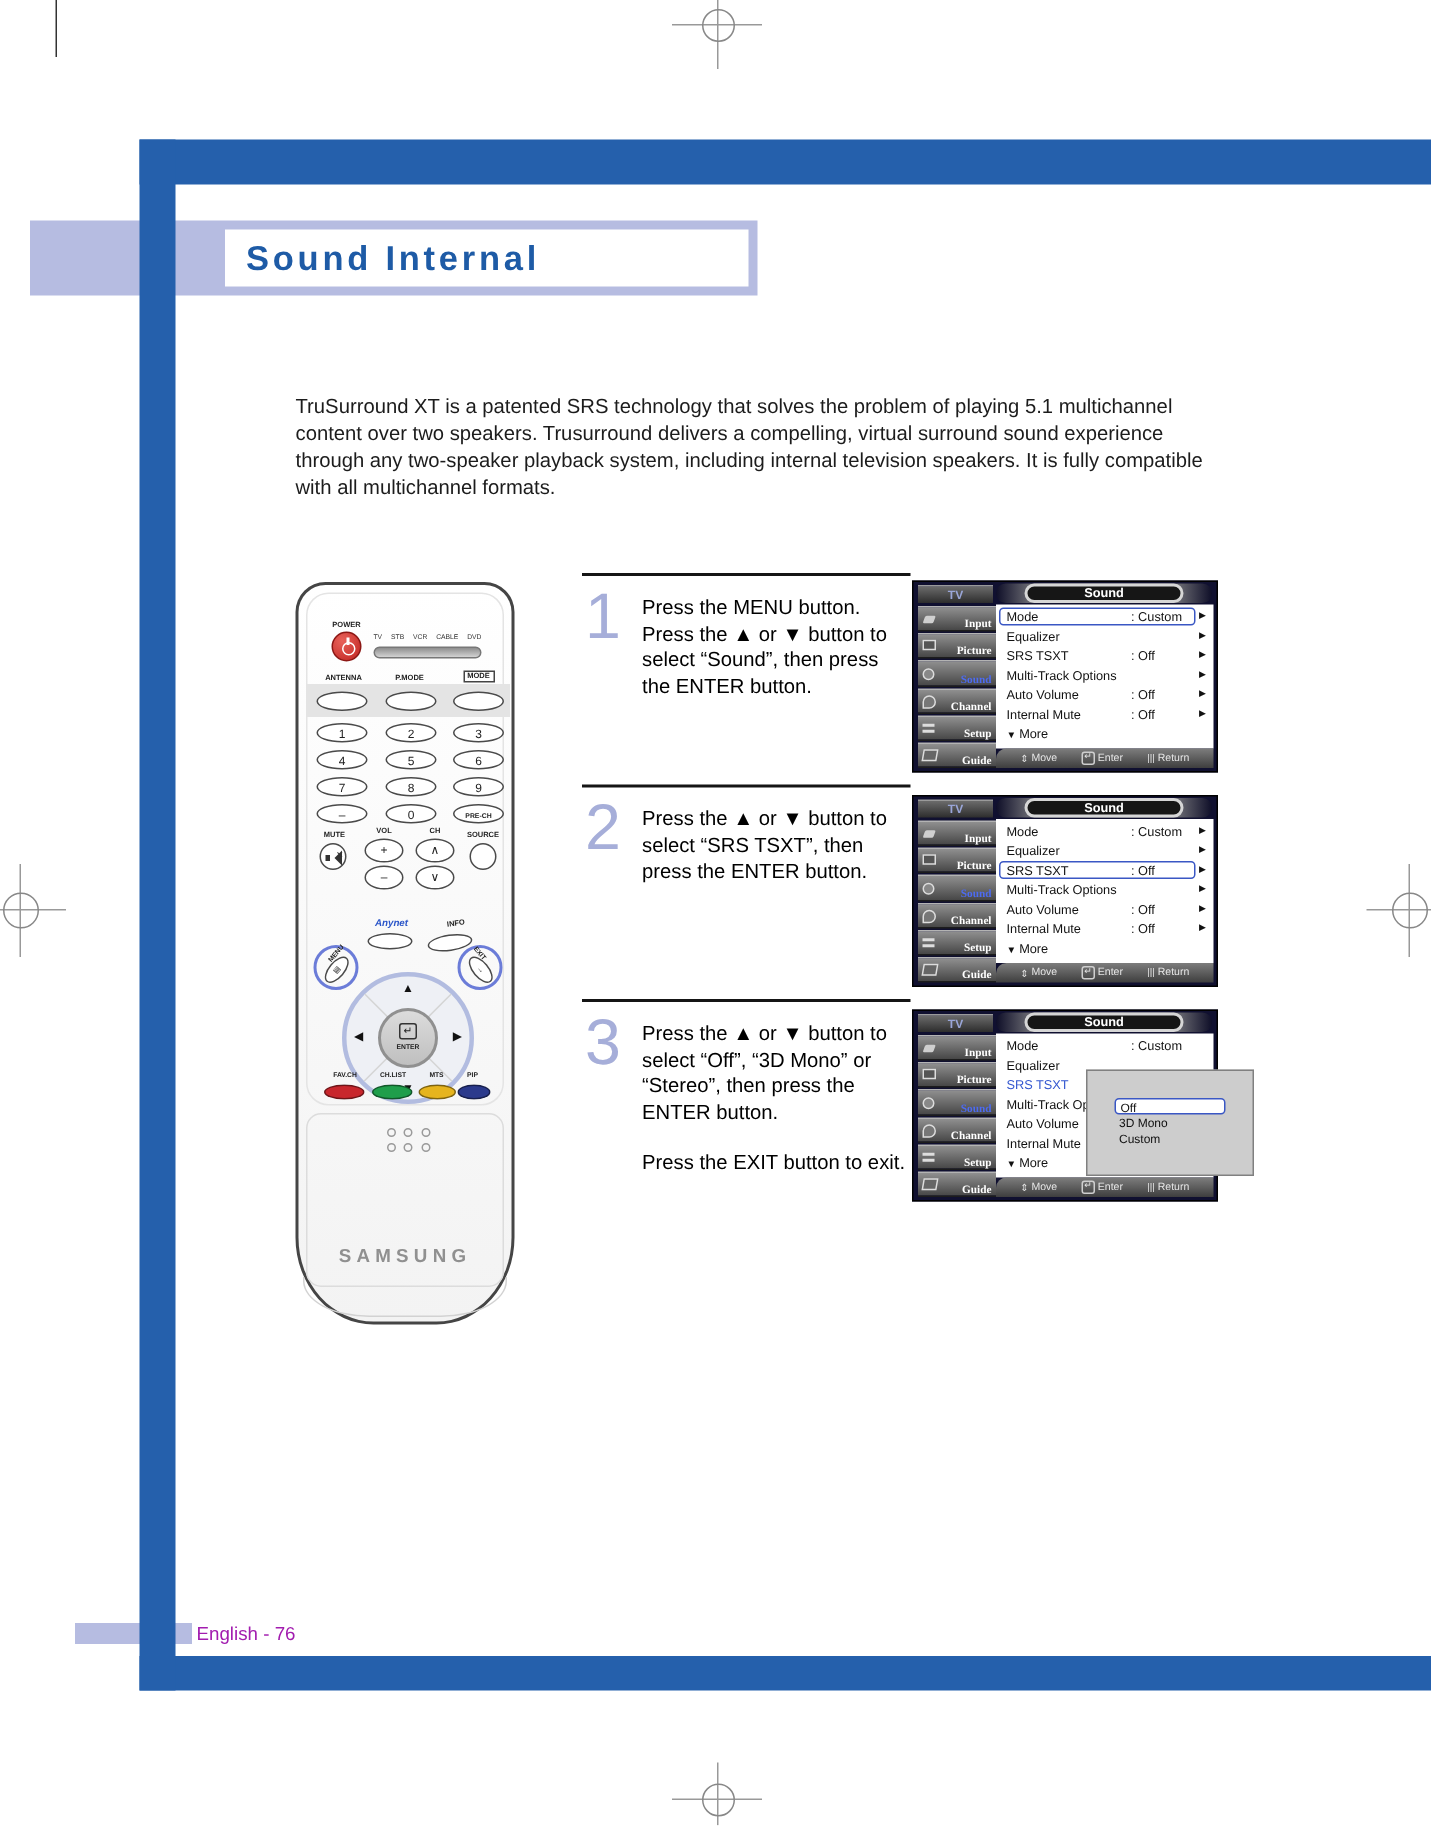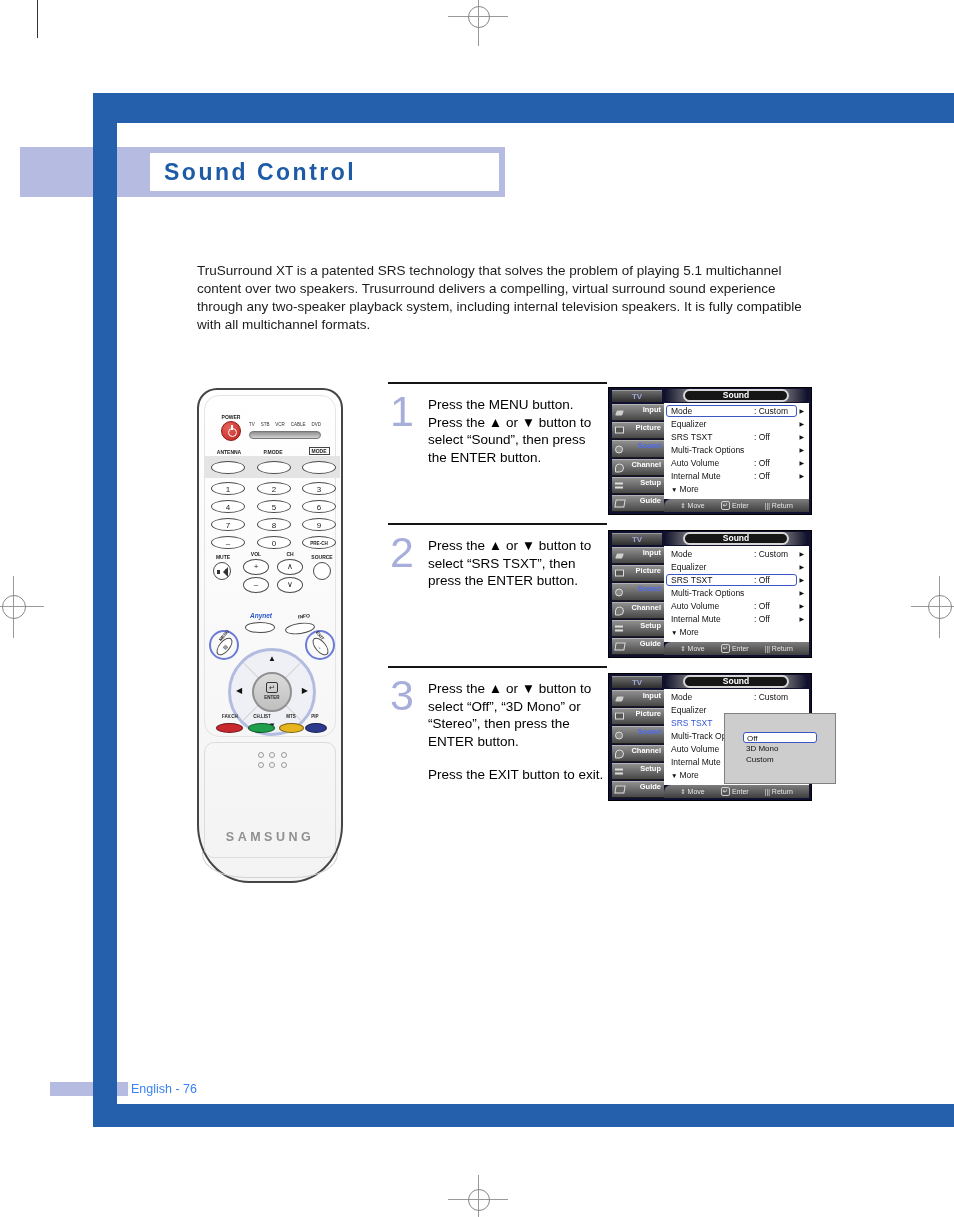--- a/index.html
+++ b/index.html
@@ -21,41 +21,41 @@
   
   .title-lav{position:absolute;left:20px;top:147px;width:485px;height:50px;background:#b6bce1;z-index:2;}
   .title-white{position:absolute;left:130px;top:6px;right:6px;bottom:6px;background:#fff;
                display:flex;align-items:center;padding-left:14px;box-sizing:border-box;}
   .title-text{color:#1e5ba6;font-weight:bold;font-size:23px;letter-spacing:2.5px;}
 
   .section-title{position:absolute;left:195px;top:222px;font-size:21px;color:#2a6cc0;font-weight:bold;letter-spacing:0.2px;z-index:2;}
   .intro{position:absolute;left:197px;top:262px;width:618px;font-size:13.5px;line-height:18px;color:#1c1c1c;z-index:2;}
 
   .footer-lav{position:absolute;left:50px;top:1082px;width:78px;height:14px;background:#b6bce1;z-index:2;}
-  .footer-text{position:absolute;left:131px;top:1082px;font-size:12.5px;color:#3b82f6;z-index:2;}
+  .footer-text{position:absolute;left:131px;top:1082px;font-size:12.5px;color:#a21caf;z-index:2;}
 
   
   .step-line{position:absolute;left:388px;width:219px;height:2px;background:#151515;}
   .step-num{position:absolute;left:390px;font-size:43px;line-height:43px;color:#a6aed9;}
   .step-text{position:absolute;left:428px;width:190px;font-size:13.5px;line-height:17.5px;color:#000000;white-space:pre-line;}
 
   
   .tvmenu{position:absolute;left:608px;width:204px;height:128px;background:#101030;
           border:1px solid #000;box-sizing:border-box;}
   .tvm-tv{position:absolute;left:3px;top:2px;width:50px;height:11px;background:linear-gradient(#6b6b6b,#2d2d2d);
           border-top:1px solid #9a9a9a;color:#9aa6d8;font-size:8px;font-weight:bold;text-align:center;line-height:11px;}
   .tvm-band{position:absolute;left:55px;right:3px;top:1px;height:13px;border-radius:7px;
             background:linear-gradient(90deg,#0e0e28 0%,#8f8f8f 22%,#8f8f8f 78%,#0e0e28 100%);}
   .tvm-pill{position:absolute;left:13%;right:13%;top:0;bottom:0;background:#161616;border:2px solid #d6d6d6;
             border-radius:8px;box-sizing:border-box;color:#fff;font-size:8.5px;font-weight:bold;
             text-align:center;line-height:9px;}
   .tvm-side{position:absolute;left:2px;top:15px;bottom:2px;width:53px;display:flex;flex-direction:column;gap:1px;padding:1px 0 0 1px;box-sizing:border-box;}
   .tvm-item{flex:1;position:relative;background:linear-gradient(#8f8f8f,#474747);border-top:1px solid #b3b3b3;border-bottom:1px solid #1c1c1c;
-            display:flex;align-items:flex-start;justify-content:flex-end;padding-right:3px;
-            color:#fff;font-size:7.5px;font-weight:bold;box-sizing:border-box;}
+            display:flex;align-items:flex-end;justify-content:flex-end;padding-right:3px;
+            color:#fff;font-size:7.5px;font-weight:bold;box-sizing:border-box;font-family:Liberation Serif, serif;}
   .tvm-item.sel span{color:#4d6bf0;}
   .ic{position:absolute;left:2px;top:50%;transform:translateY(-50%);width:11px;height:9px;}
   .ic::before{content:"";position:absolute;}
   .ic-input::before{inset:2px 2px;background:#cfcfcf;transform:skewX(-20deg);border-radius:1px;}
   .ic-picture::before{inset:0 1px 2px 1px;border:1px solid #ddd;background:#555;}
   .ic-sound::before{left:1px;top:1px;width:6px;height:6px;border:1px solid #ddd;border-radius:50%;background:#888;}
   .ic-channel::before{left:1px;top:1px;width:7px;height:7px;border:1px solid #ddd;border-radius:50% 50% 50% 0;background:#777;}
   .ic-setup::before{left:1px;top:2px;width:8px;height:2px;background:#ddd;box-shadow:0 4px 0 #ddd;}
   .ic-guide::before{left:1px;top:1px;width:8px;height:6px;border:1px solid #ddd;background:#666;transform:skewX(-10deg);}
   .tvm-content{position:absolute;left:55px;right:2px;top:15px;bottom:15px;background:#fff;padding-top:2px;box-sizing:border-box;}
@@ -150,21 +150,21 @@
   <div class="mark" style="left:478px;top:1175px;width:1px;height:42px;"></div>
   <div class="mark" style="left:448px;top:1199px;width:60px;height:1px;"></div>
   <div class="mark-c" style="left:468px;top:1189px;width:20px;height:20px;"></div>
 
   <div class="band-top"></div>
   <div class="band-bottom"></div>
   <div class="bar-left"></div>
 
   <div class="title-lav">
     <div class="title-white">
-      <span class="title-text">Sound Control</span>
+      <span class="title-text">Sound Internal</span>
     </div>
   </div>
 
   <div class="intro">TruSurround XT is a patented SRS technology that solves the problem of playing 5.1 multichannel content over two speakers. Trusurround delivers a compelling, virtual surround sound experience through any two-speaker playback system, including internal television speakers. It is fully compatible with all multichannel formats.</div>
 
   <div class="remote">
     <div class="r-inner-top"></div>
     <div class="r-lower"></div>
     <div class="r-cap"></div>
 

